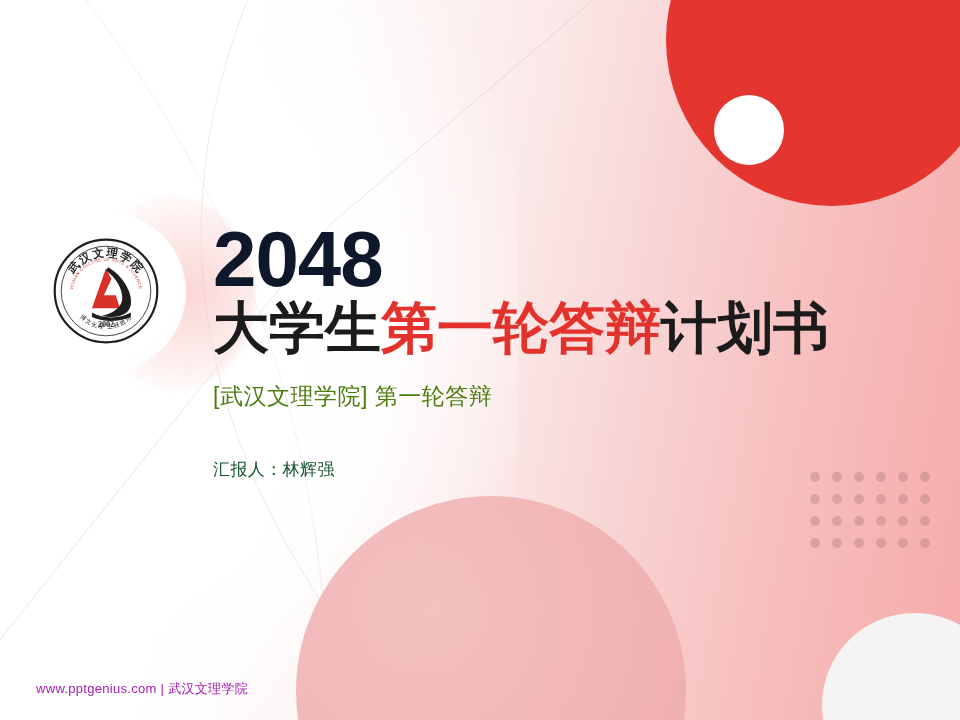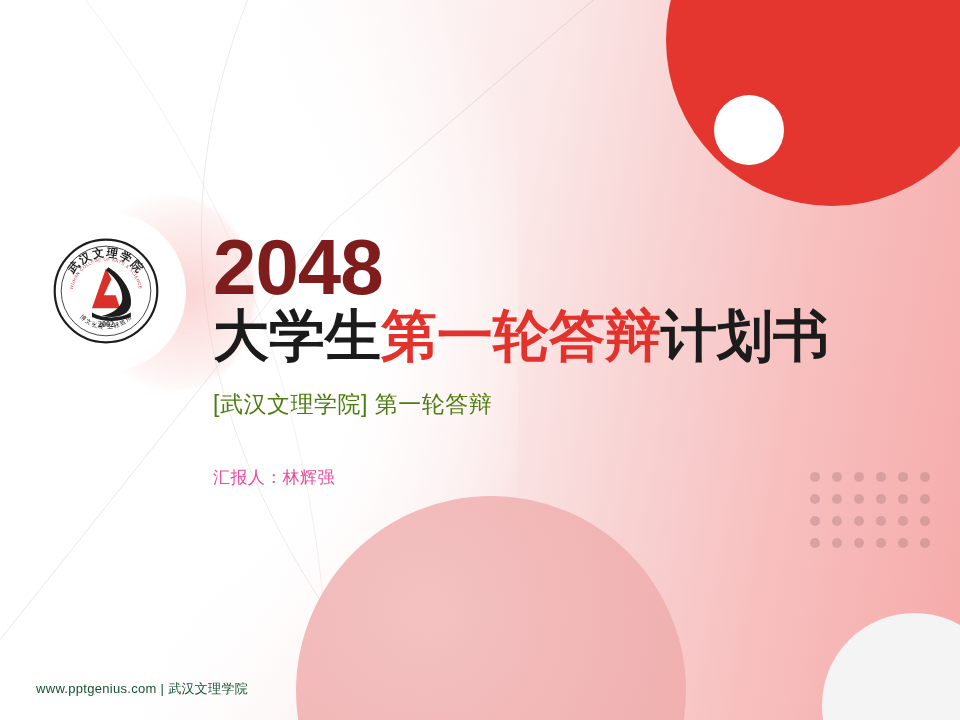--- a/index.html
+++ b/index.html
@@ -151,23 +151,23 @@
   .text-block {
     position: absolute;
     left: 213px;
     top: 222px;
     width: 700px;
   }
   .year {
     font-size: 78px;
     line-height: 0.95;
     font-weight: bold;
-    color: #7f1d1d;
+    color: #0f172a;
     letter-spacing: -1px;
-    margin: 8px 0 2px 0;
+    margin: 0 0 2px 0;
   }
   .main-title {
     font-size: 56px;
     line-height: 1.08;
     font-weight: bold;
     color: #1b1b1b;
     letter-spacing: 0px;
     margin: 0;
     white-space: nowrap;
   }
@@ -178,32 +178,32 @@
     font-size: 23px;
     color: #4d7c0f;
     letter-spacing: 0.5px;
   }
 
   .meta {
     margin-top: 44px;
   }
   .meta-line {
     font-size: 17px;
-    color: #ec4899;
+    color: #14532d;
     line-height: 1.7;
     letter-spacing: 0.4px;
   }
 
   
   .footer {
     position: absolute;
     left: 36px;
     bottom: 22px;
     font-size: 13px;
-    color: #14532d;
+    color: #a21caf;
     letter-spacing: 0.3px;
   }
 </style>
 </head>
 <body>
 
 <div class="slide">
 
   <div class="bg-gradient"></div>
   <div class="bg-soft-white"></div>

